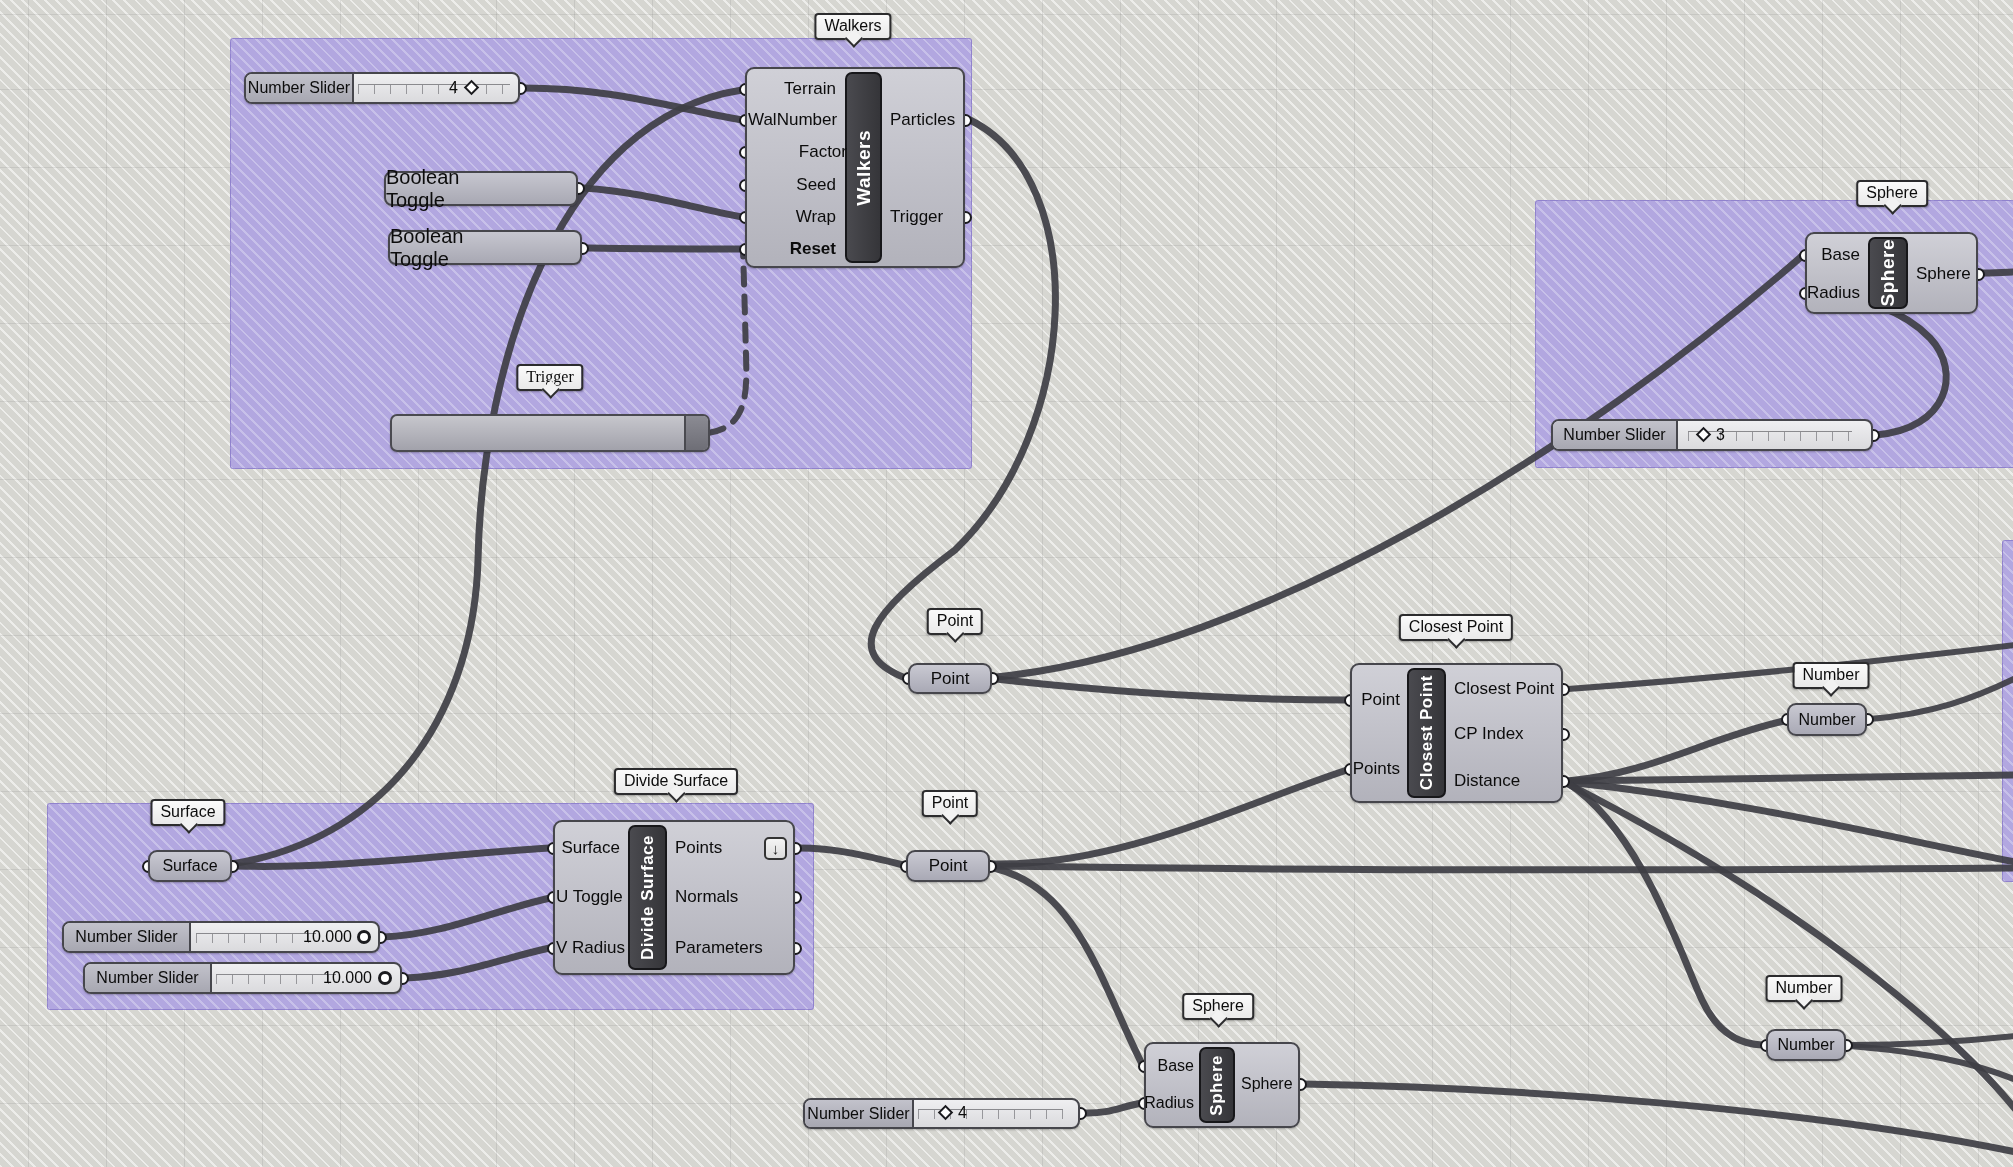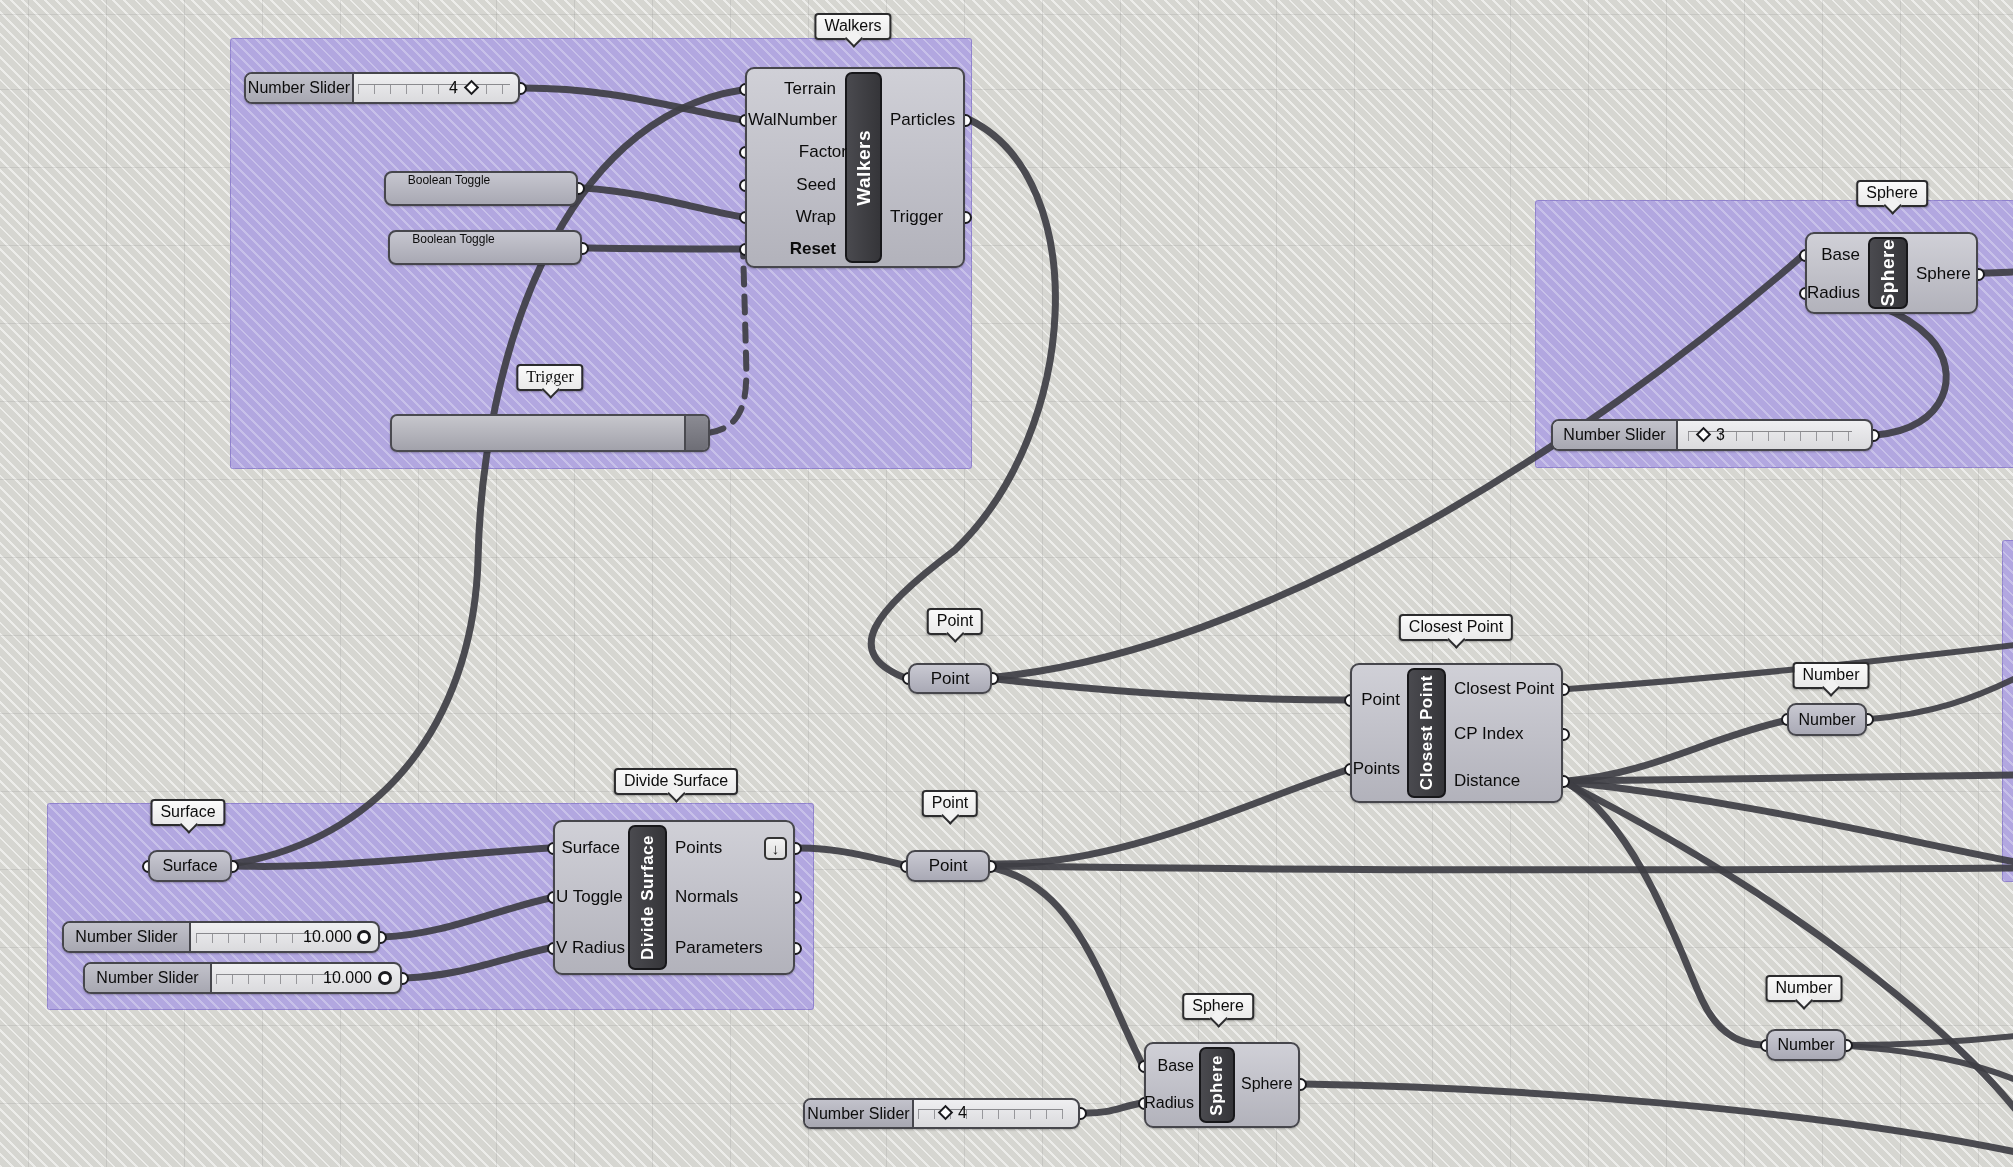--- a/index.html
+++ b/index.html
@@ -29,21 +29,21 @@
     display:flex;align-items:center;justify-content:center;font-size:17px;color:#0c0c0c;box-shadow:0 1px 2px rgba(0,0,0,.25);}
   .slider{position:absolute;z-index:3;border:2px solid #46464c;border-radius:8px;box-sizing:border-box;background:linear-gradient(180deg,#efeff1,#dadadd);box-shadow:0 1px 2px rgba(0,0,0,.25);}
   .slider .name{position:absolute;left:0;top:0;bottom:0;background:linear-gradient(180deg,#c2c2cb,#a7a7b1);border-right:2px solid #46464c;border-radius:6px 0 0 6px;
     display:flex;align-items:center;justify-content:center;font-size:16px;color:#0c0c0c;}
   .ruler{position:absolute;height:9px;border-top:1.5px solid #8a8a8e;
     background:repeating-linear-gradient(90deg,#97979b 0 1.5px,transparent 1.5px 16px);z-index:4;}
   .sval{position:absolute;z-index:5;font-size:16px;color:#0c0c0c;}
   .diamond{position:absolute;z-index:5;width:11px;height:11px;background:#fff;border:2px solid #1b1b1f;transform:rotate(45deg);box-sizing:border-box;}
   .ring{position:absolute;z-index:5;width:14px;height:14px;background:#fff;border:3.5px solid #1b1b1f;border-radius:50%;box-sizing:border-box;}
   .toggle{position:absolute;z-index:3;background:linear-gradient(180deg,#c6c6cf,#a8a8b3);border:2px solid #46464c;border-radius:8px;box-sizing:border-box;box-shadow:0 1px 2px rgba(0,0,0,.25);}
-  .toggle .tname{position:absolute;left:0;top:0;bottom:0;display:flex;justify-content:center;font-size:12px;color:#0c0c0c;}
+  .toggle .tname{position:absolute;left:0;top:0;bottom:0;display:flex;align-items:center;justify-content:center;font-size:20px;color:#0c0c0c;}
   .tval{position:absolute;background:#3e3e43;border:2px solid #121215;border-radius:4px;box-sizing:border-box;
     display:flex;align-items:center;justify-content:center;color:#fff;font-family:"DejaVu Sans Mono",monospace;font-size:17px;font-weight:bold;box-shadow:inset 0 0 0 1px #6a6a70;}
   .tag{position:absolute;z-index:6;transform:translateX(-50%);background:linear-gradient(180deg,#fbfbfb,#e9e9e9);border:2px solid #2c2c2e;border-radius:4px;
     padding:2px 8px 3px 8px;font-size:16px;color:#0c0c0c;white-space:nowrap;box-shadow:0 1px 2px rgba(0,0,0,.3);}
   .tag::after{content:"";position:absolute;left:50%;bottom:-7px;width:11px;height:11px;margin-left:-6px;background:#f2f2f2;
     border-right:2px solid #2c2c2e;border-bottom:2px solid #2c2c2e;transform:rotate(45deg);}
   .trigger{position:absolute;z-index:3;background:linear-gradient(180deg,#c6c6cc,#a2a2ab);border:2px solid #4a4a50;border-radius:7px;box-sizing:border-box;box-shadow:0 1px 2px rgba(0,0,0,.25);}
   .trigger .cap{position:absolute;right:0;top:0;bottom:0;width:22px;background:linear-gradient(180deg,#8b8b93,#6e6e76);border-left:2px solid #4a4a50;border-radius:0 5px 5px 0;}
   .arrowbtn{position:absolute;z-index:5;width:23px;height:23px;background:linear-gradient(180deg,#f4f4f4,#ddd);border:2px solid #333;border-radius:5px;box-sizing:border-box;
     display:flex;align-items:center;justify-content:center;font-size:15px;font-weight:bold;color:#222;}

